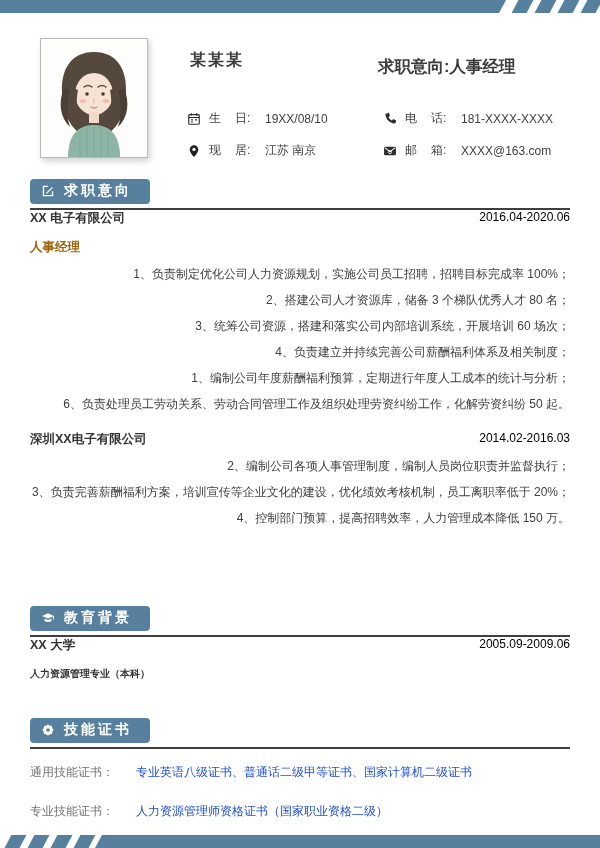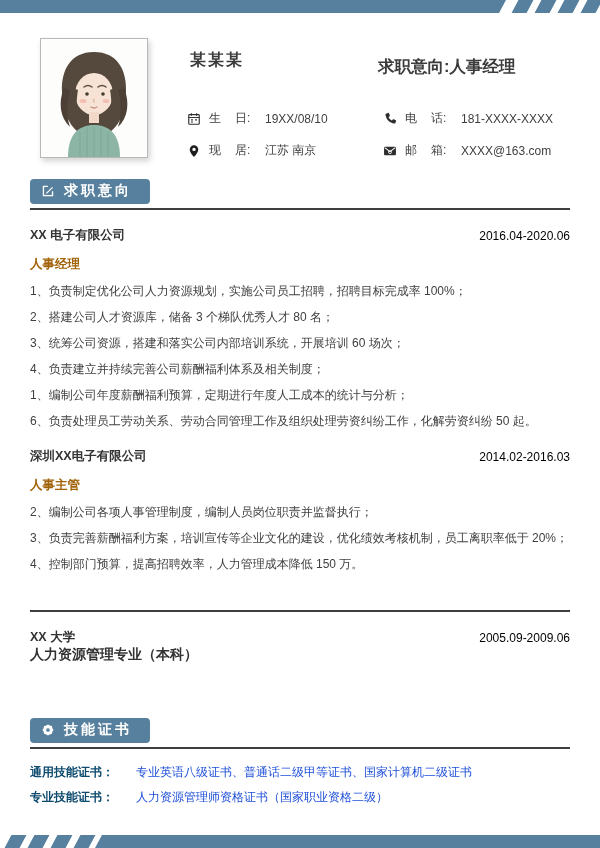--- a/index.html
+++ b/index.html
@@ -38,31 +38,31 @@
   .section{position:absolute;left:30px;width:540px;}
   .sec-work{top:179px;}
   .sec-edu{top:606px;}
   .sec-skill{top:718px;}
   .badge{
     display:inline-flex;align-items:center;gap:9px;background:#57809E;color:#fff;
     border-radius:4px;padding:3px 18px 4px 11px;font-size:14px;font-weight:bold;letter-spacing:3px;
   }
   .badge svg{width:14px;height:14px;display:block;}
   .sec-line{border:0;border-top:2px solid #3f3f3f;margin:4px 0 0 0;}
-  .job-head{display:flex;justify-content:space-between;align-items:center;margin-top:17px;}
+  .job-head{display:flex;justify-content:space-between;align-items:flex-start;}
   .company{font-size:12.5px;font-weight:bold;color:#333;}
   .date{font-size:12px;font-weight:normal;color:#000000;}
   .role{margin-top:12px;font-size:12.5px;font-weight:bold;color:#a16207;}
   .bullets{margin:0;padding:0;list-style:none;}
-  .bullets li{margin-top:11px;font-size:12px;line-height:15px;color:#3f3f3f;}
+  .bullets li{margin-top:11px;font-size:12px;line-height:15px;color:#3f3f3f;text-align:right;}
   .job + .job{margin-top:19px;}
-  .edu-major{font-size:14px;font-weight:bold;color:#333;}
+  .edu-major{margin-top:13px;font-size:10px;font-weight:bold;color:#333;}
   .skill-row{display:flex;margin-top:16px;font-size:12px;line-height:15px;}
-  .skill-row + .skill-row{margin-top:10px;}
-  .skill-label{font-weight:bold;color:#0c4a6e;flex:0 0 92px;}
+  .skill-row + .skill-row{margin-top:24px;}
+  .skill-label{font-weight:normal;color:#737373;flex:0 0 92px;}
   .skill-value{color:#1d4ed8;margin-left:14px;}
 </style>
 </head>
 <body>
 
 <div class="page">
 
   <div class="top-bar">
     <div class="bar-solid"></div>
     <div class="stripes">
@@ -164,30 +164,36 @@
         <li>1、编制公司年度薪酬福利预算，定期进行年度人工成本的统计与分析；</li>
         <li>6、负责处理员工劳动关系、劳动合同管理工作及组织处理劳资纠纷工作，化解劳资纠纷 50 起。</li>
       </ul>
     </div>
 
     <div class="job">
       <div class="job-head">
         <span class="company">深圳XX电子有限公司</span>
         <span class="date">2014.02-2016.03</span>
       </div>
-      <div class="role">人事主管</div>
       <ul class="bullets">
         <li>2、编制公司各项人事管理制度，编制人员岗位职责并监督执行；</li>
         <li>3、负责完善薪酬福利方案，培训宣传等企业文化的建设，优化绩效考核机制，员工离职率低于 20%；</li>
         <li>4、控制部门预算，提高招聘效率，人力管理成本降低 150 万。</li>
       </ul>
     </div>
   </div>
 
   <div class="section sec-edu">
+    <div class="badge">
+      <svg viewBox="0 0 16 16" fill="#ffffff">
+        <path d="M8 2.6 1 5.6l7 3 5.6-2.4v3.3h1.1V5.6z"></path>
+        <path d="M4 8.5v2.4c0 1 1.8 1.8 4 1.8s4-.8 4-1.8V8.5L8 10.2z"></path>
+      </svg>
+      <span>教育背景</span>
+    </div>
     <hr class="sec-line">
     <div class="job-head">
       <span class="company">XX 大学</span>
       <span class="date">2005.09-2009.06</span>
     </div>
     <div class="edu-major">人力资源管理专业（本科）</div>
   </div>
 
   <div class="section sec-skill">
     <div class="badge">

